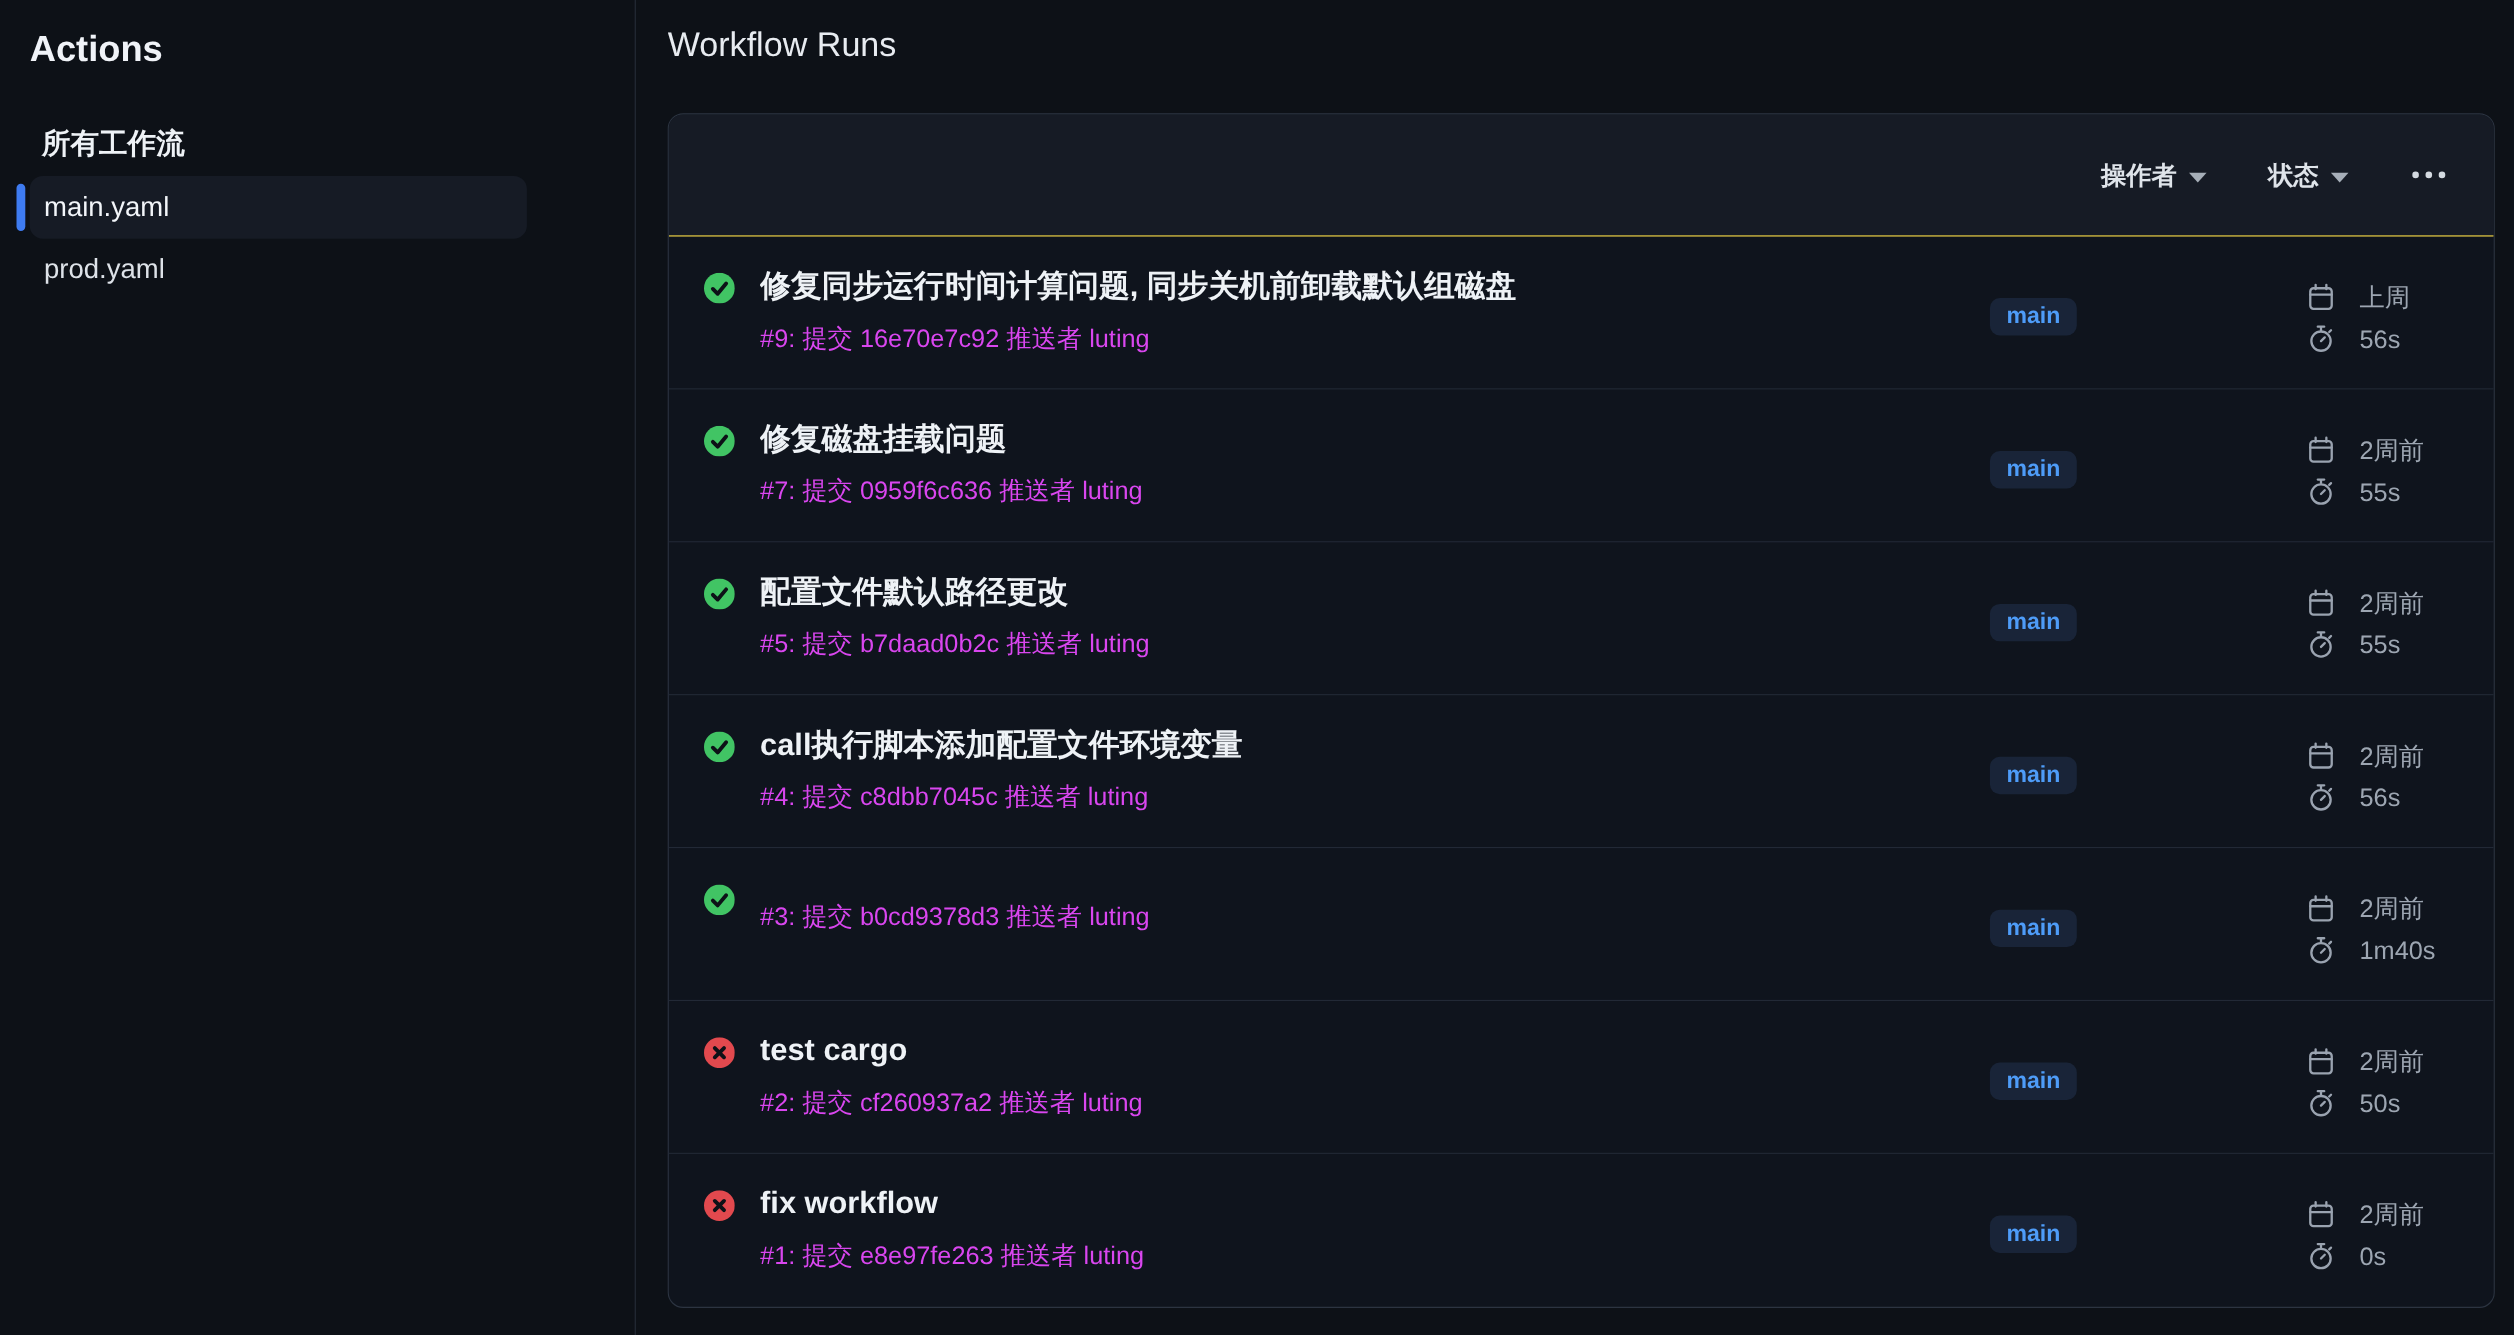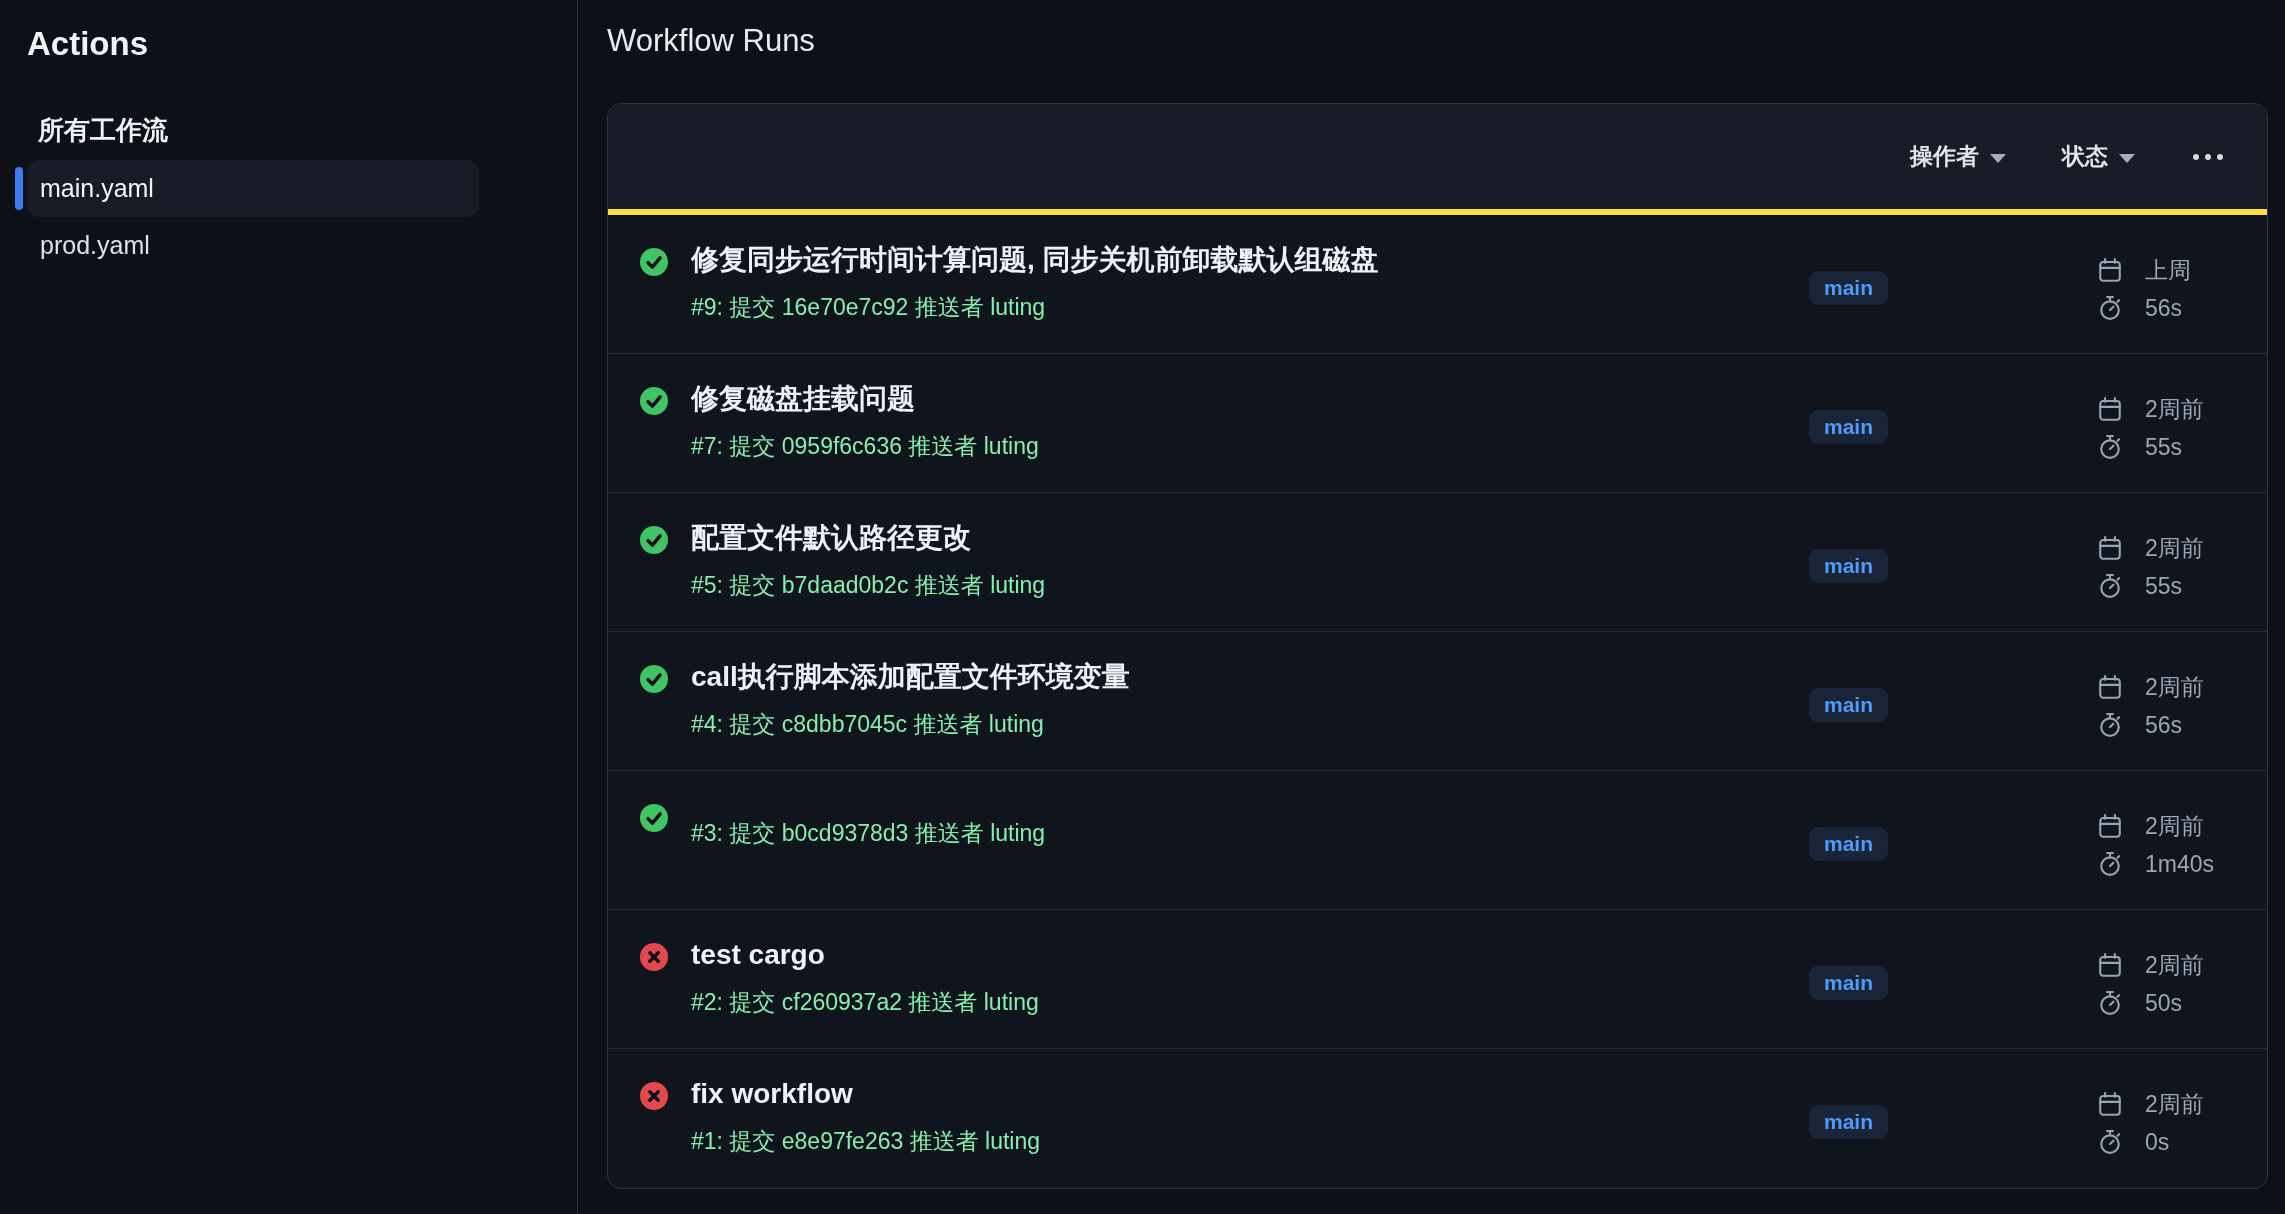--- a/index.html
+++ b/index.html
@@ -60,21 +60,21 @@
     margin-top: 43px;
     width: 1661px;
     border: 1px solid #2c3441;
     border-radius: 14px;
     overflow: hidden;
     background: #0f141d;
   }
   .runs-header {
     height: 111px;
     background: #161b25;
-    border-bottom: 6px solid #fde047;
+    border-bottom: 1px solid #fde047;
     display: flex; align-items: center; justify-content: flex-end;
     gap: 56px;
     padding-right: 42px;
   }
   .filter-btn {
     display: flex; align-items: center;
     background: none; border: none;
     font-family: inherit;
     font-size: 23px; font-weight: 600; color: #dfe4ea;
     cursor: pointer;
@@ -116,21 +116,21 @@
   .status-icon.success .disc-failure { display: none; }
 
   .run-text { flex: 1; min-width: 0; margin-left: 23px; }
   .run-title {
     font-size: 28px; font-weight: 700; color: #eef2f6;
     line-height: 30px;
     white-space: nowrap; overflow: hidden; text-overflow: ellipsis;
   }
   .run-meta {
     margin-top: 18px;
-    font-size: 23px; color: #86efac;
+    font-size: 23px; color: #d946ef;
     line-height: 28px;
     white-space: nowrap; overflow: hidden; text-overflow: ellipsis;
   }
 
   .branch-col { width: 288px; flex: none; margin-top: 26px; }
   .branch-badge {
     display: inline-block;
     padding: 4px 15px;
     border-radius: 9px;
     background: #192438;

